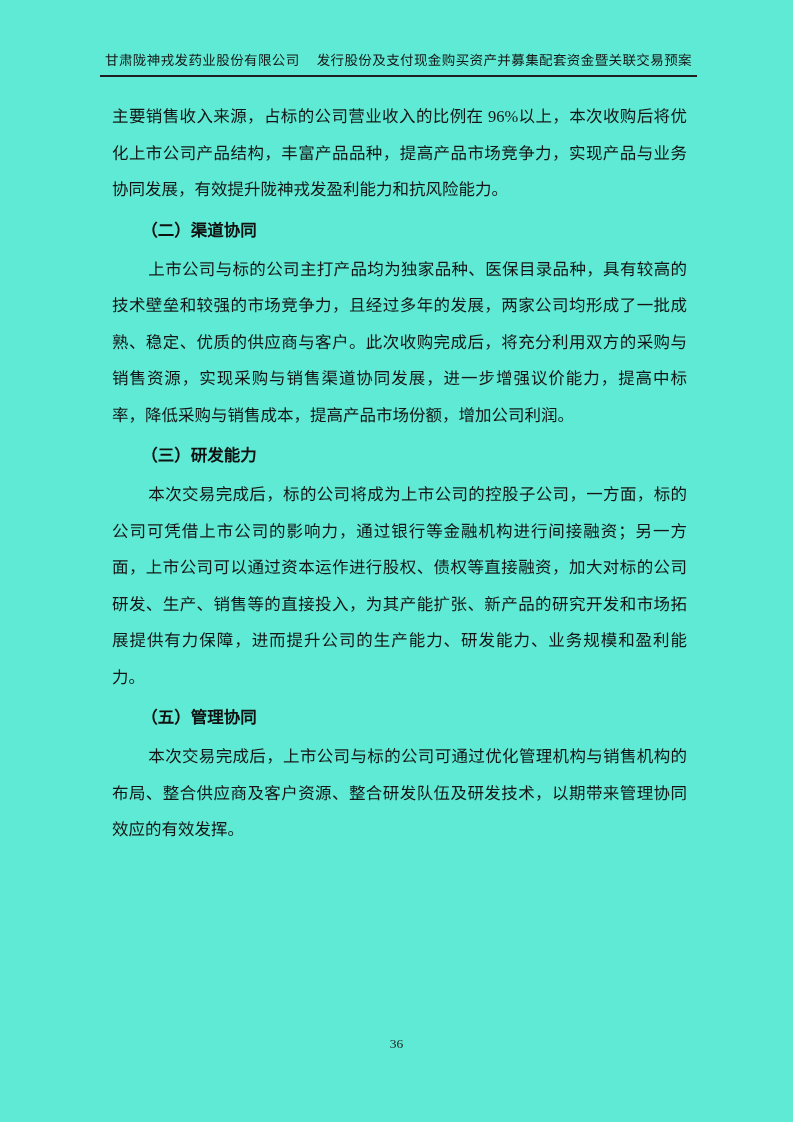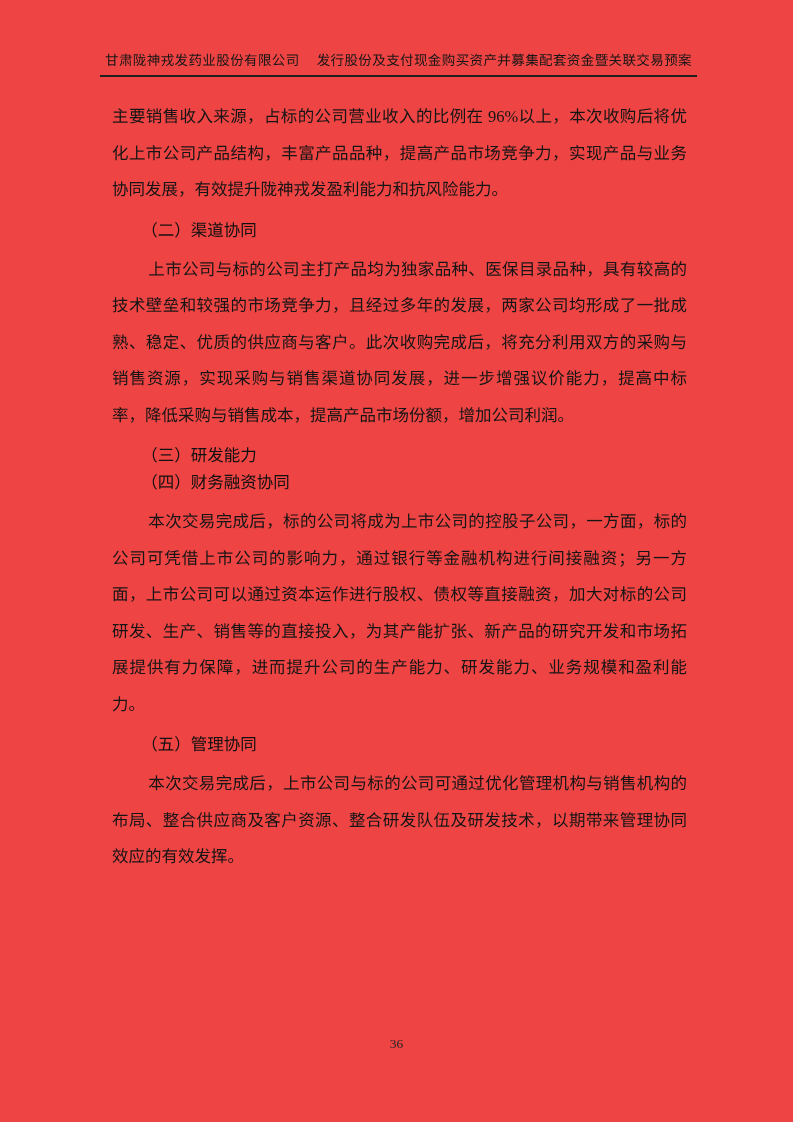--- a/index.html
+++ b/index.html
@@ -4,21 +4,21 @@
 <style>
   html, body {
     margin: 0;
     padding: 0;
     background: #ffffff;
   }
   .page {
     position: relative;
     width: 793px;
     height: 1122px;
-    background: #ef4444;
+    background: #5eead4;
     font-family: "Liberation Serif", "DejaVu Serif", serif;
     color: #1a1a1a;
     overflow: hidden;
   }
   
   .page-header {
     position: absolute;
     top: 0;
     left: 100px;
     right: 96px;
@@ -52,21 +52,21 @@
     margin: 8px;
     line-height: 36.5px;
     text-indent: 2.2em;
   }
   .para.continued {
     text-indent: 0;
   }
   .heading {
     margin: 0;
     font-size: 16.5px;
-    font-weight: normal;
+    font-weight: bold;
     line-height: 27px;
     text-indent: 2.25em;
     text-align: left;
     color: #101010;
   }
   
   .page-footer {
     position: absolute;
     left: 0;
     right: 0;
@@ -90,21 +90,20 @@
   <main class="page-body">
     <p class="para continued">主要销售收入来源，占标的公司营业收入的比例在 96%以上，本次收购后将优化上市公司产品结构，丰富产品品种，提高产品市场竞争力，实现产品与业务协同发展，有效提升陇神戎发盈利能力和抗风险能力。</p>
 
     <h3 class="heading">（二）渠道协同</h3>
 
     <p class="para">上市公司与标的公司主打产品均为独家品种、医保目录品种，具有较高的技术壁垒和较强的市场竞争力，且经过多年的发展，两家公司均形成了一批成熟、稳定、优质的供应商与客户。此次收购完成后，将充分利用双方的采购与销售资源，实现采购与销售渠道协同发展，进一步增强议价能力，提高中标率，降低采购与销售成本，提高产品市场份额，增加公司利润。</p>
 
     <h3 class="heading">（三）研发能力</h3>
 
 
-    <h3 class="heading">（四）财务融资协同</h3>
 
     <p class="para">本次交易完成后，标的公司将成为上市公司的控股子公司，一方面，标的公司可凭借上市公司的影响力，通过银行等金融机构进行间接融资；另一方面，上市公司可以通过资本运作进行股权、债权等直接融资，加大对标的公司研发、生产、销售等的直接投入，为其产能扩张、新产品的研究开发和市场拓展提供有力保障，进而提升公司的生产能力、研发能力、业务规模和盈利能力。</p>
 
     <h3 class="heading">（五）管理协同</h3>
 
     <p class="para">本次交易完成后，上市公司与标的公司可通过优化管理机构与销售机构的布局、整合供应商及客户资源、整合研发队伍及研发技术，以期带来管理协同效应的有效发挥。</p>
   </main>
 
   <footer class="page-footer">
     <span>36</span>

